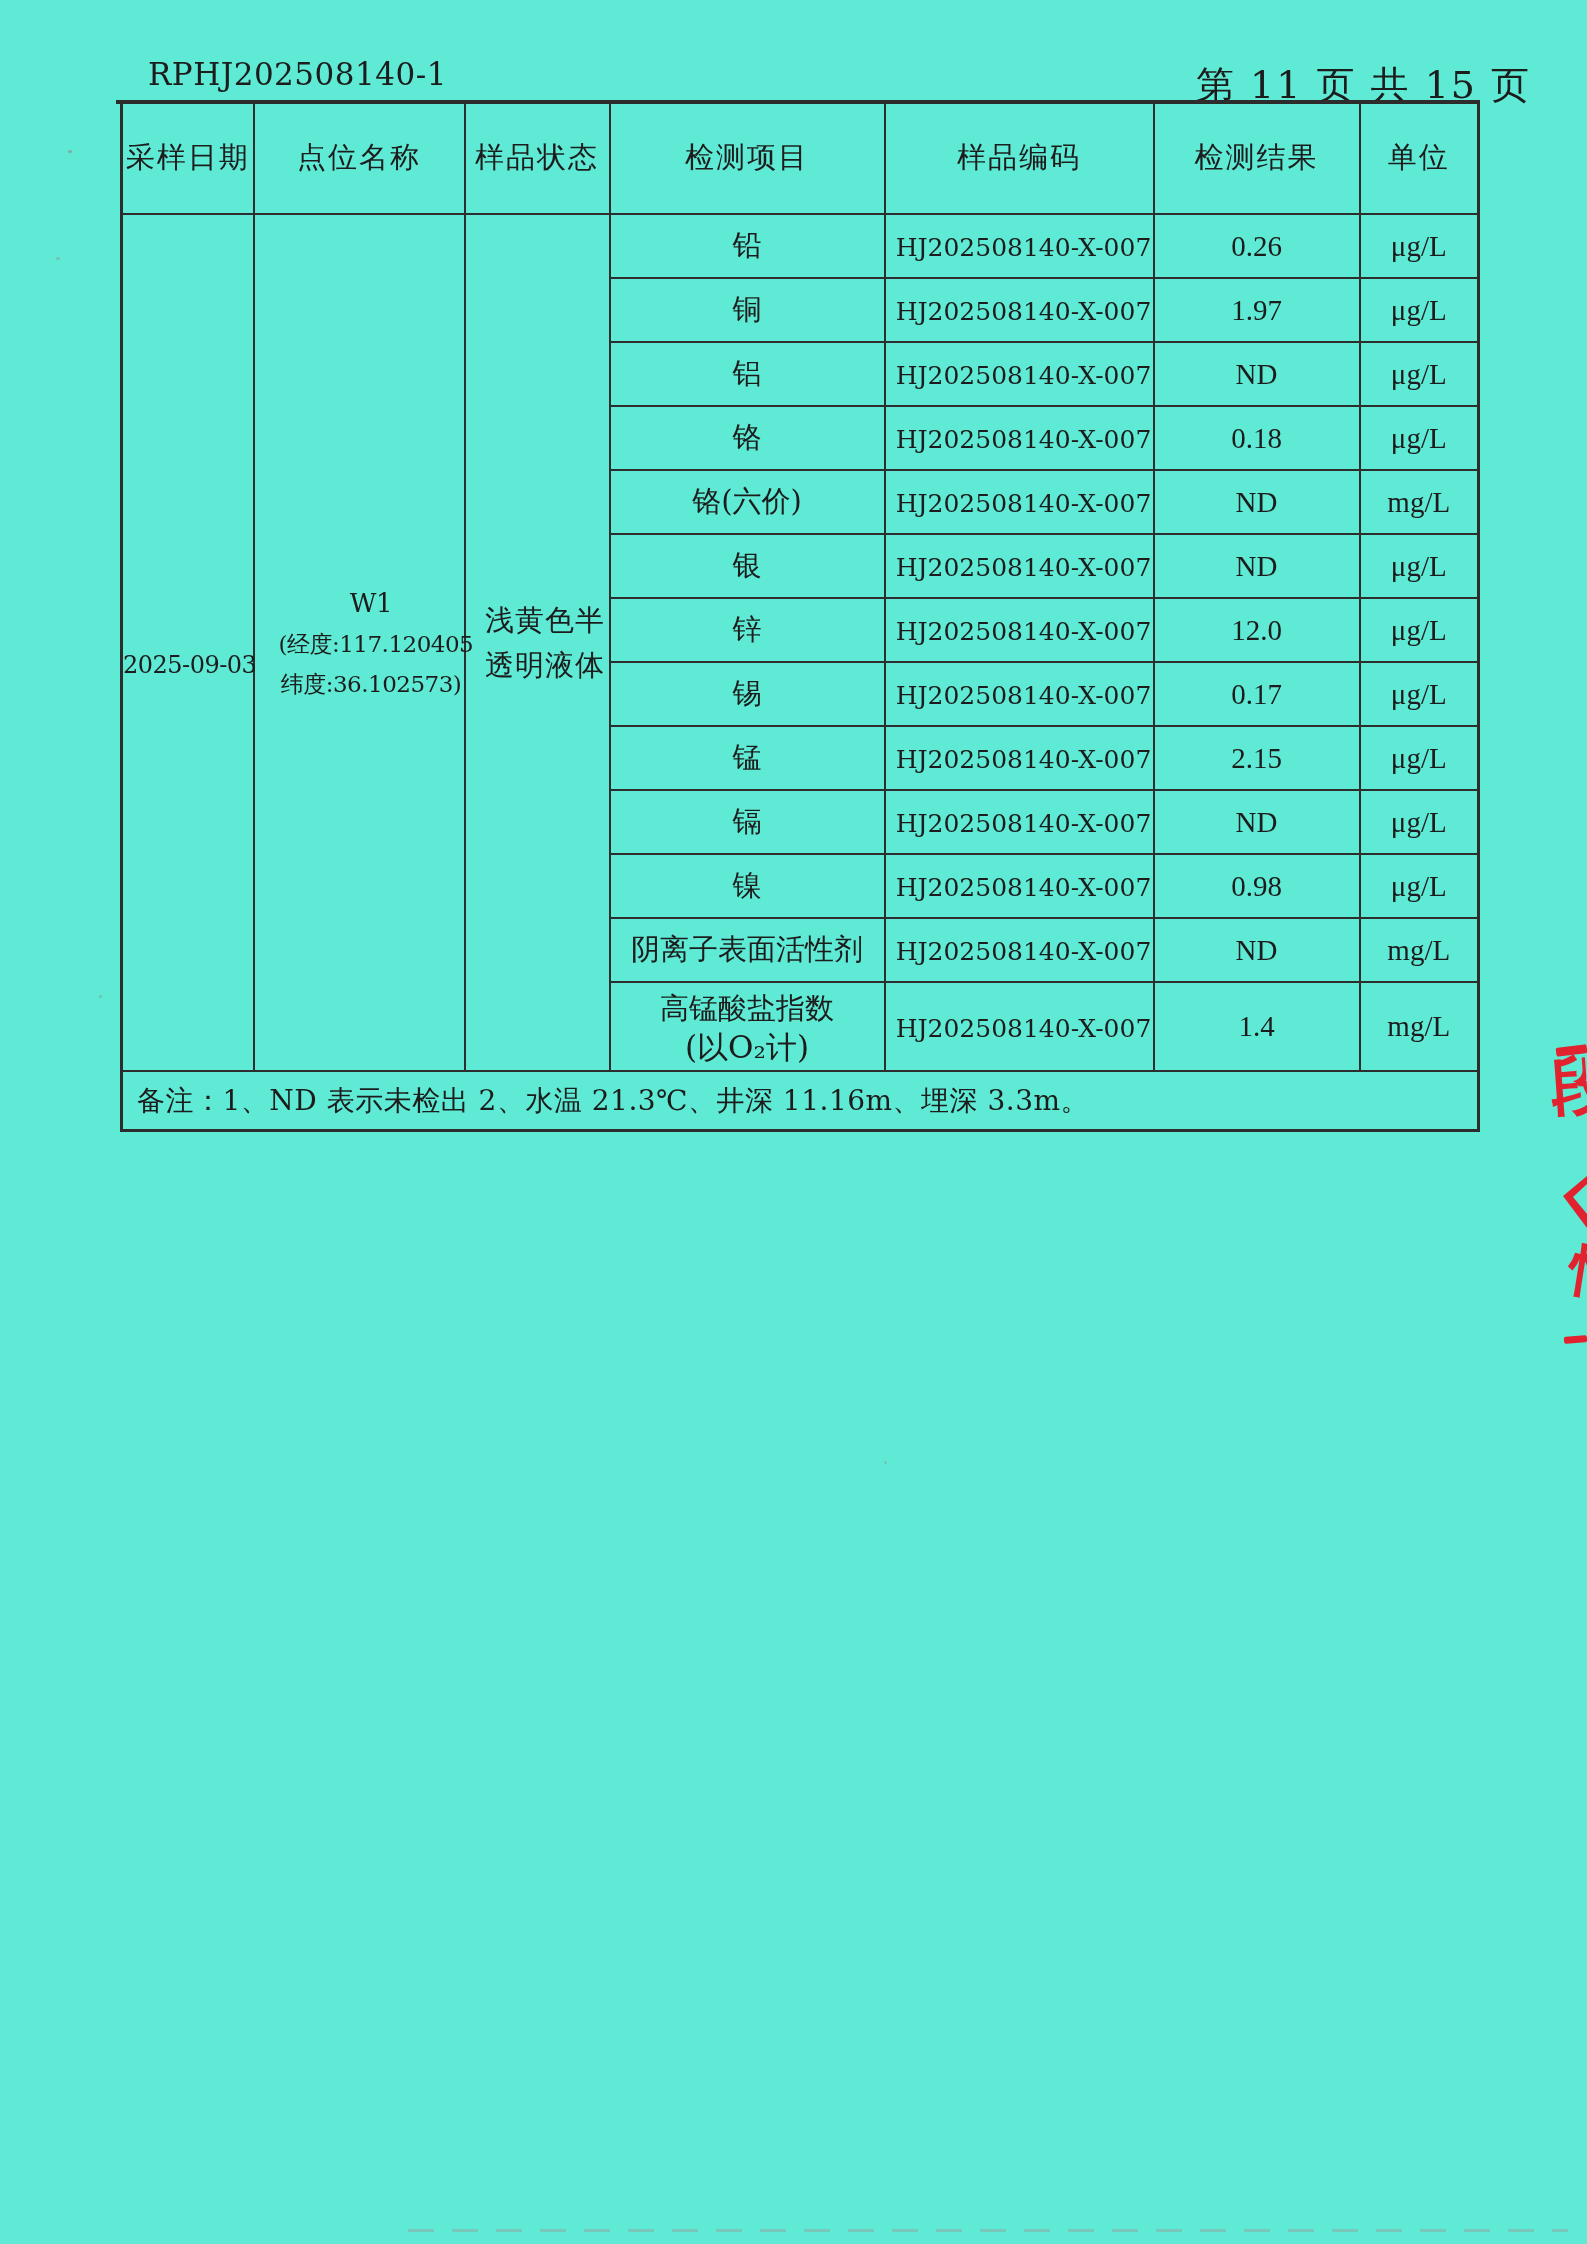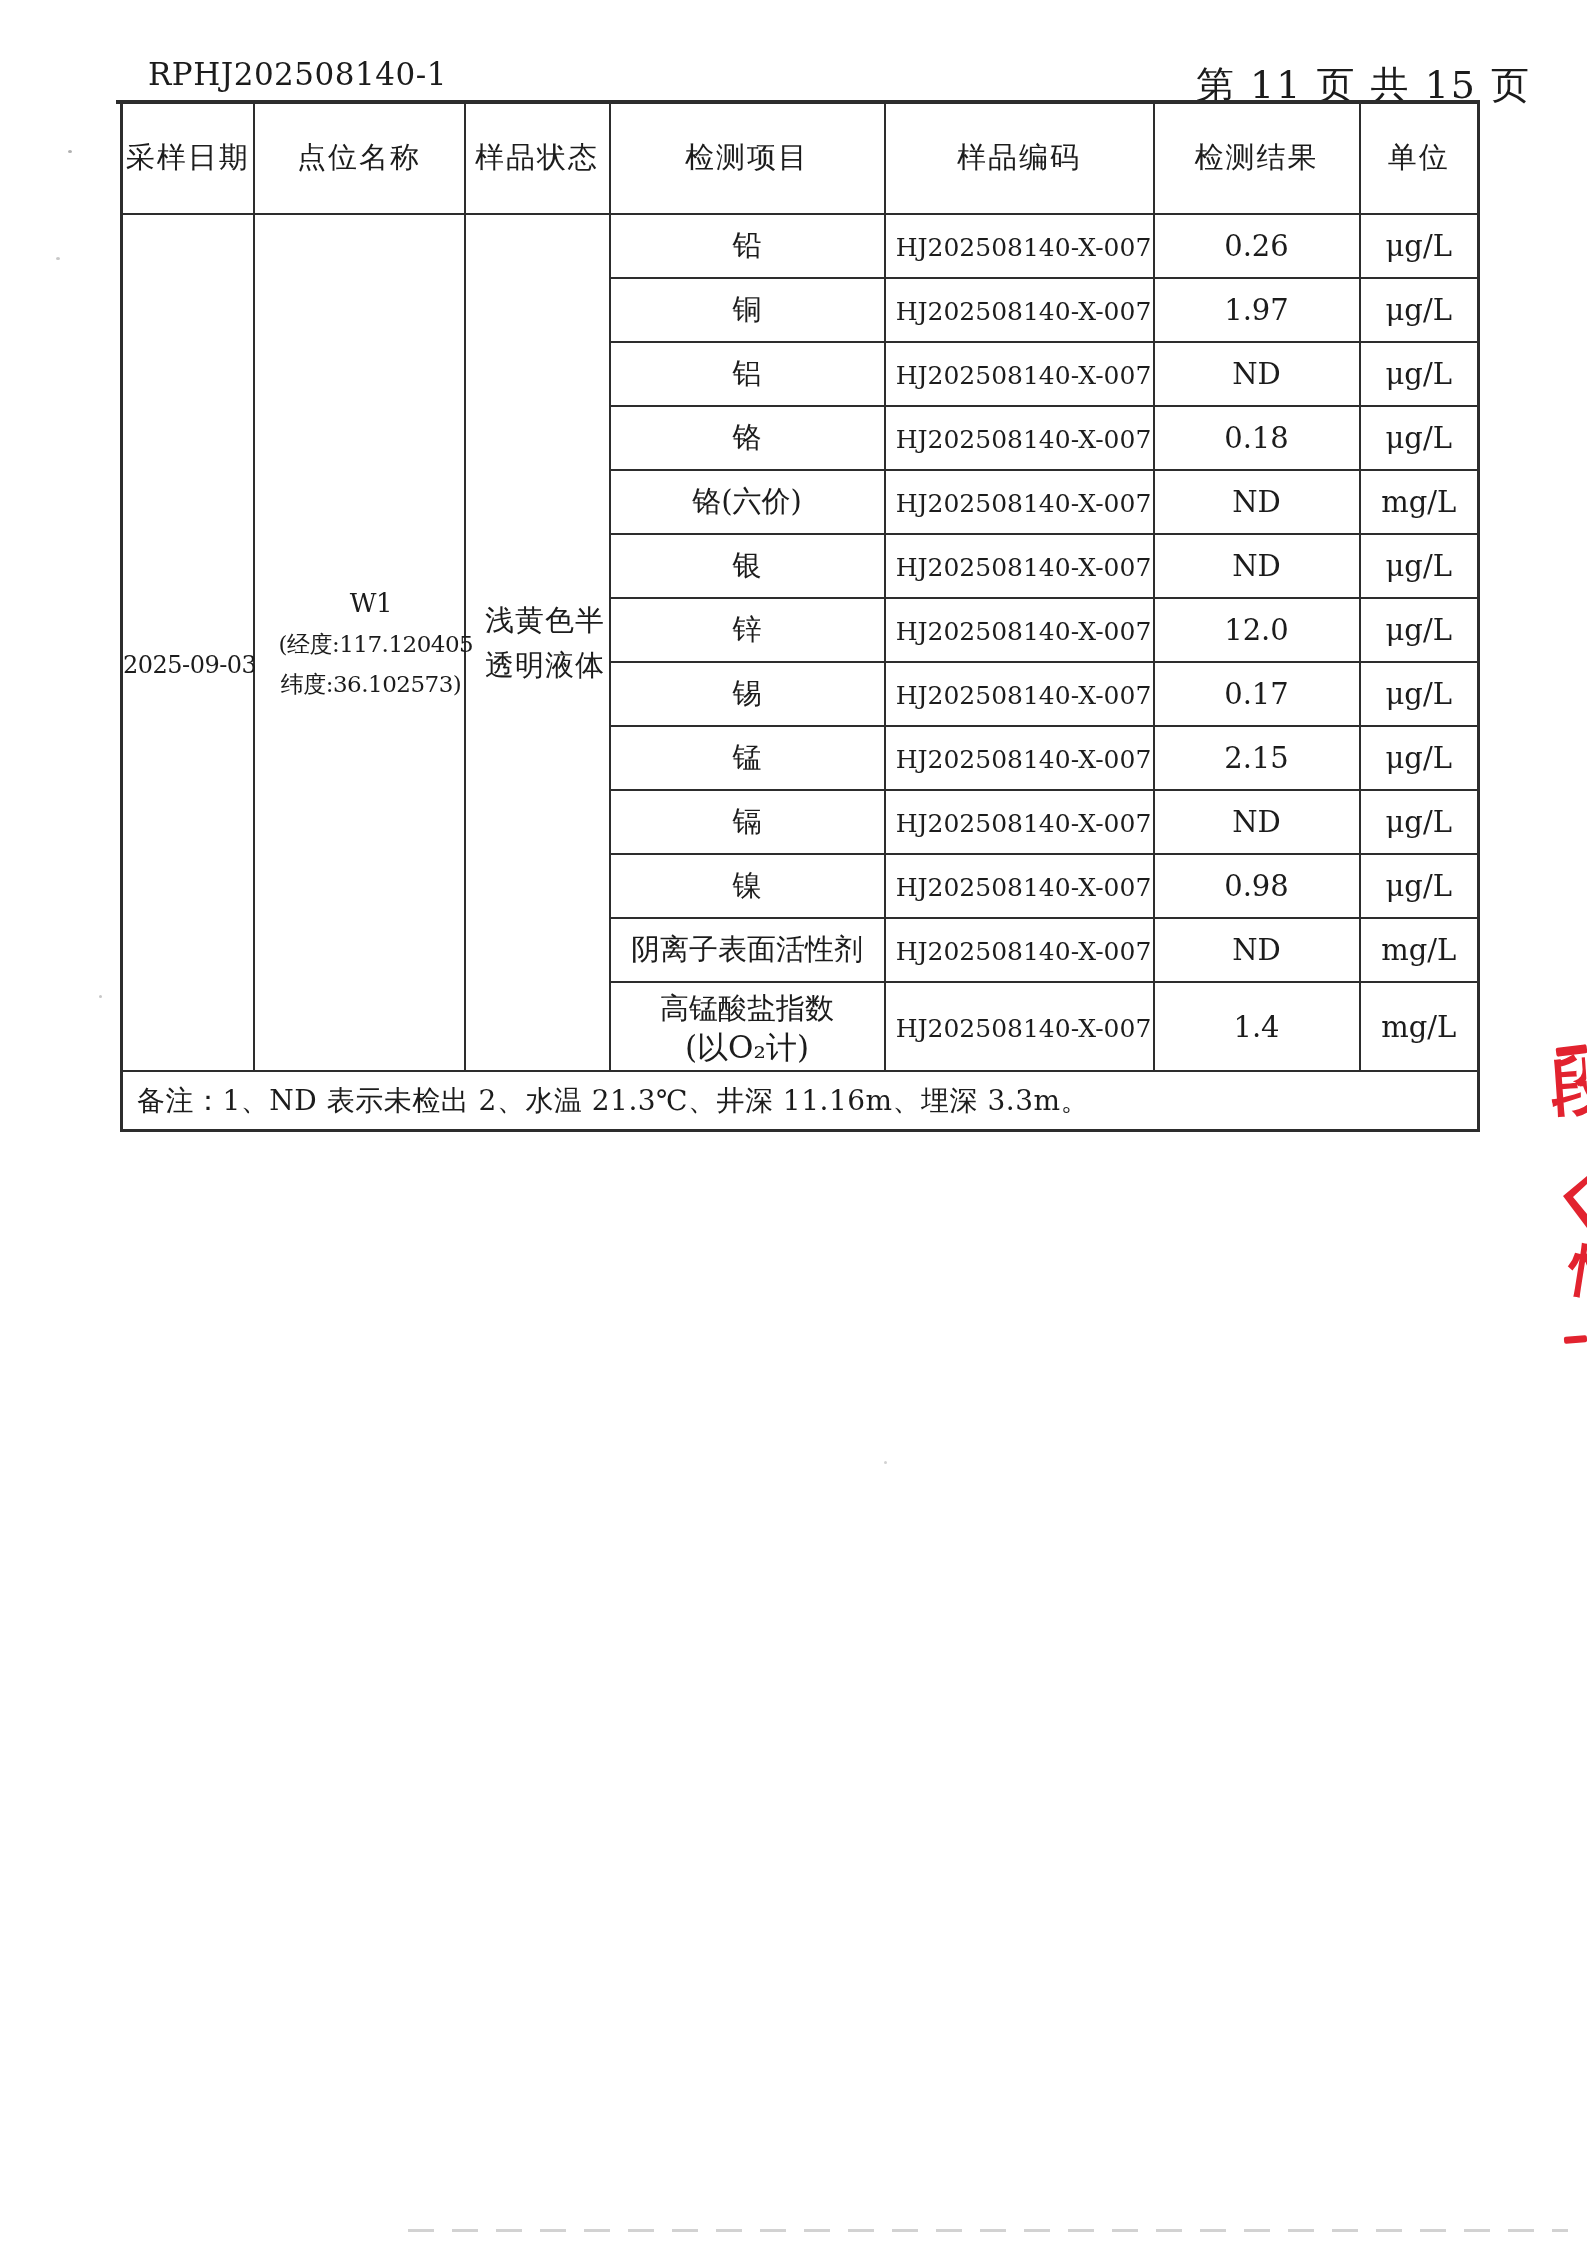--- a/index.html
+++ b/index.html
@@ -1,19 +1,19 @@
 <!DOCTYPE html>
 <html><head>
 <meta charset="utf-8">
 <style>
   html,body{margin:0;padding:0;background:#e9e9e9;}
   .page{
     position:relative;
     width:1587px;height:2244px;
-    background:#ffffff;
+    background:#5eead4;
     overflow:hidden;
     font-family:"DejaVu Serif","Liberation Serif",serif;
     color:#1c1c1c;
   }
   .report-no{
     position:absolute;left:148px;top:56px;
     font-size:31px;letter-spacing:0.5px;white-space:nowrap;
   }
   .page-info{
     position:absolute;left:1196px;top:60px;
@@ -38,21 +38,21 @@
   tr.r td{height:62px;}
   tr.r-last td{height:87px;}
   tr.note-row td{height:57px;text-align:left;padding-left:14px;font-size:28px;letter-spacing:0.5px;}
   .date-text{font-size:24px;letter-spacing:-0.5px;white-space:nowrap;margin-top:44px;}
   .pt-line{font-size:23px;letter-spacing:-0.5px;white-space:nowrap;line-height:40px;padding-left:24px;}
   .pt-top{font-size:26px;line-height:42px;}
   .st-line{font-size:29px;line-height:45px;letter-spacing:1px;padding-left:16px;}
   .code-text{font-size:25px;white-space:nowrap;margin-left:9px;}
   .item2{font-size:31px;line-height:38px;}
   .item1-tall{line-height:40px;}
-  .unit-text,.res-text{font-size:28px;}
+  .unit-text,.res-text{font-size:28px;font-family:Liberation Serif, serif;}
   
   .stamp{position:absolute;color:#e2232f;}
   .stamp-bar{background:#e2232f;}
   .f1a{left:1556px;top:1046px;width:31px;height:9px;transform:rotate(-7deg);border-radius:2px;}
   .f1b{left:1551px;top:1052px;width:36px;height:72px;overflow:hidden;transform:rotate(-4deg);}
   .f1b span{font-size:64px;line-height:68px;font-weight:bold;}
   .f2{left:1561px;top:1176px;}
   .f3{left:1564px;top:1240px;width:23px;height:62px;overflow:hidden;transform:rotate(9deg);}
   .f3 span{font-size:56px;line-height:58px;font-weight:bold;}
   .f4{left:1564px;top:1336px;width:23px;height:7px;transform:rotate(-5deg);border-radius:2px;}

